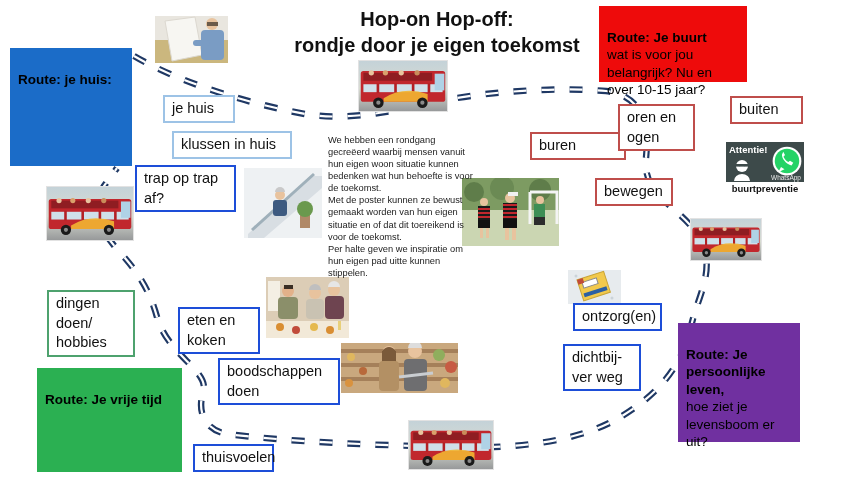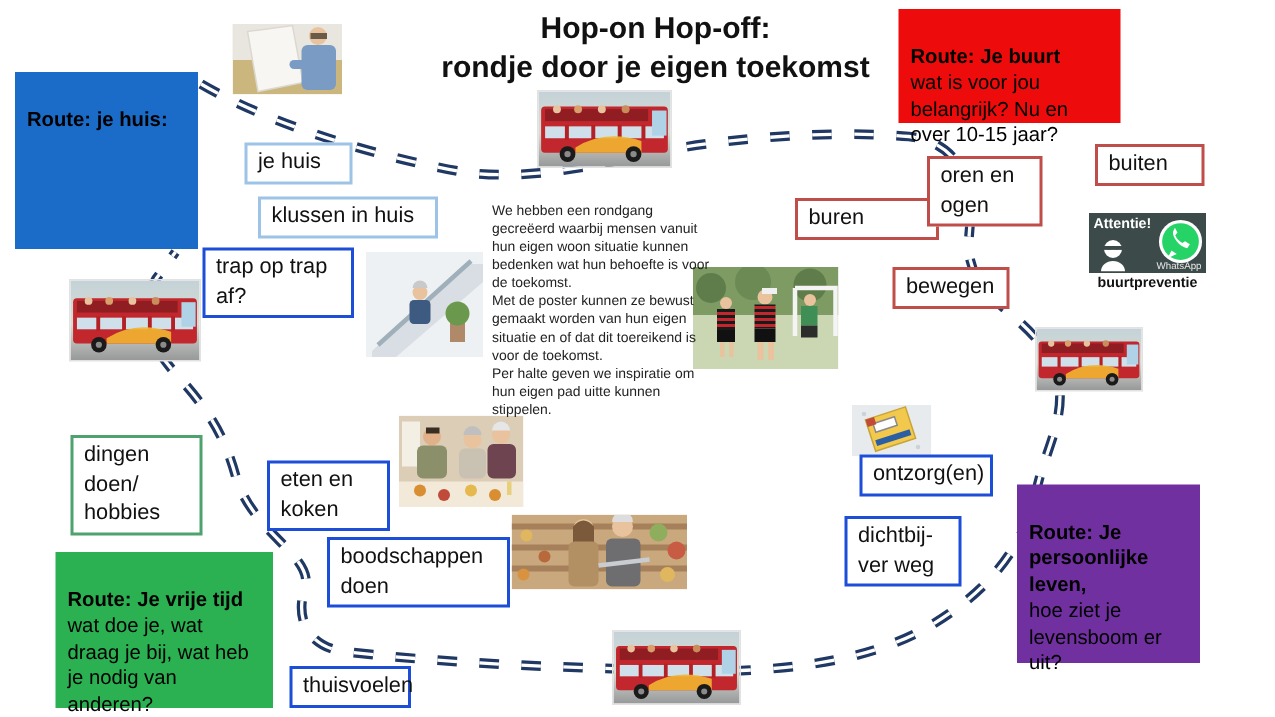--- a/index.html
+++ b/index.html
@@ -91,24 +91,21 @@
 
   <div class="route-box rb-huis">
     <span class="hdr">Route: je huis:</span>
   </div>
   <div class="route-box rb-buurt">
     <span class="hdr">Route: Je buurt</span><span>wat is voor jou
 belangrijk? Nu en
 over 10-15 jaar?</span>
   </div>
   <div class="route-box rb-vrij">
-    <span class="hdr">Route: Je vrije tijd</span><span>wat doe je, wat
-draag je bij, wat heb
-je nodig van
-anderen?</span>
+    <span class="hdr">Route: Je vrije tijd</span>
   </div>
   <div class="route-box rb-pers">
     <span class="hdr">Route: Je
 persoonlijke
 leven,</span><span>hoe ziet je
 levensboom er
 uit?</span>
   </div>
 
   <div class="stop b-lblue" style="left:163px; top:95px;  width:72px;">je huis</div>

